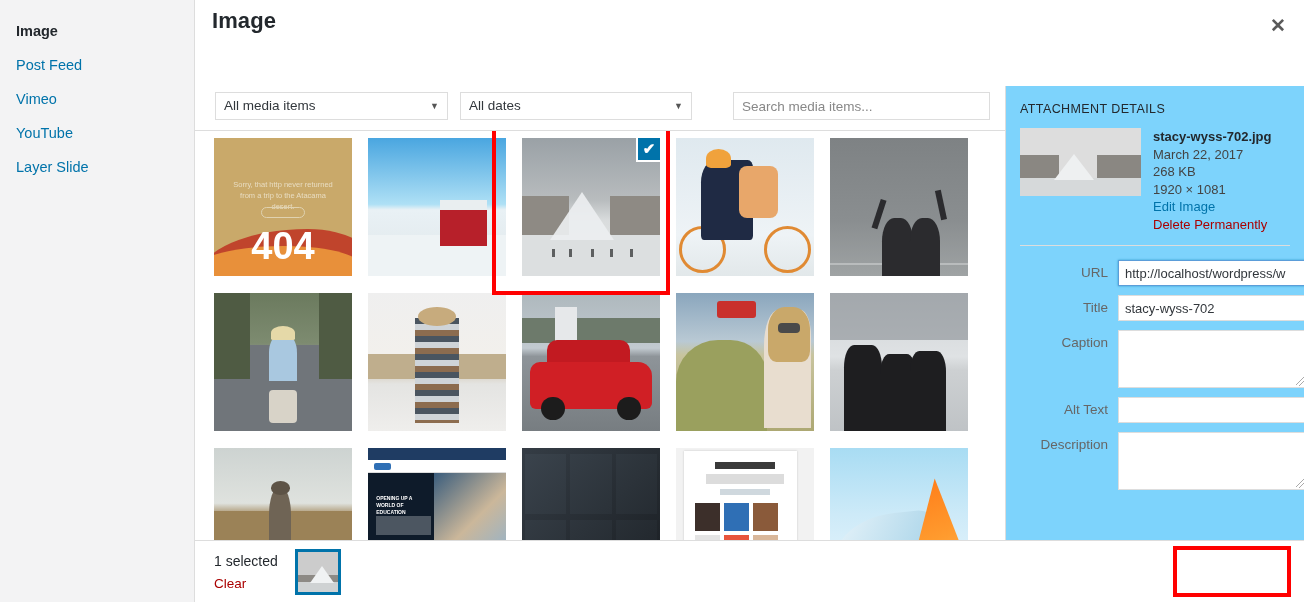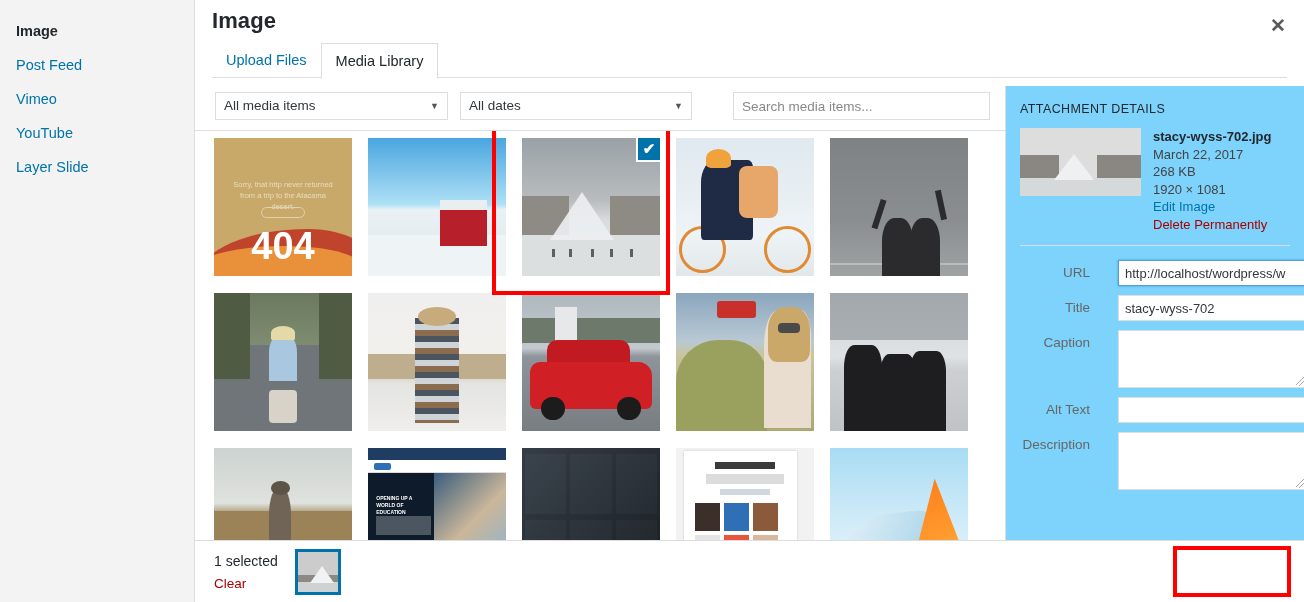--- a/index.html
+++ b/index.html
@@ -182,21 +182,21 @@
   #detail-meta .del { color: #a00; cursor: pointer; display: block; }
   #detail-divider {
     margin: 12px 0 14px 0; height: 1px; background: #ddd;
   }
   .field-row {
     display: flex; align-items: flex-start;
     margin-bottom: 9px;
   }
   .field-label {
     width: 98px; flex: 0 0 98px;
-    text-align: right; padding-right: 28px;
+    text-align: right; padding-right: 10px;
     font-size: 13.5px; color: #666; line-height: 26px;
   }
   .field-ctl {
     flex: 1;
     border: 1px solid #ddd; background: #fff;
     font-size: 13px; color: #32373c;
     padding: 4px 6px;
     font-family: "Liberation Sans", sans-serif;
     outline: none; resize: none;
   }
@@ -452,28 +452,20 @@
     <div class="menu-item">
       <span>Layer Slide</span>
     </div>
   </div>
 
   <div id="modal">
 
     <div id="modal-title">Image</div>
     <div id="close-btn">✕</div>
 
-    <div id="tabs">
-      <div class="tab">
-        <span>Upload Files</span>
-      </div>
-      <div class="tab active">
-        <span>Media Library</span>
-      </div>
-    </div>
 
     <div id="filterbar">
       <div class="wp-select" id="sel-media">
         <span>All media items</span>
         <span class="caret">▼</span>
       </div>
       <div class="wp-select" id="sel-dates">
         <span>All dates</span>
         <span class="caret">▼</span>
       </div>

